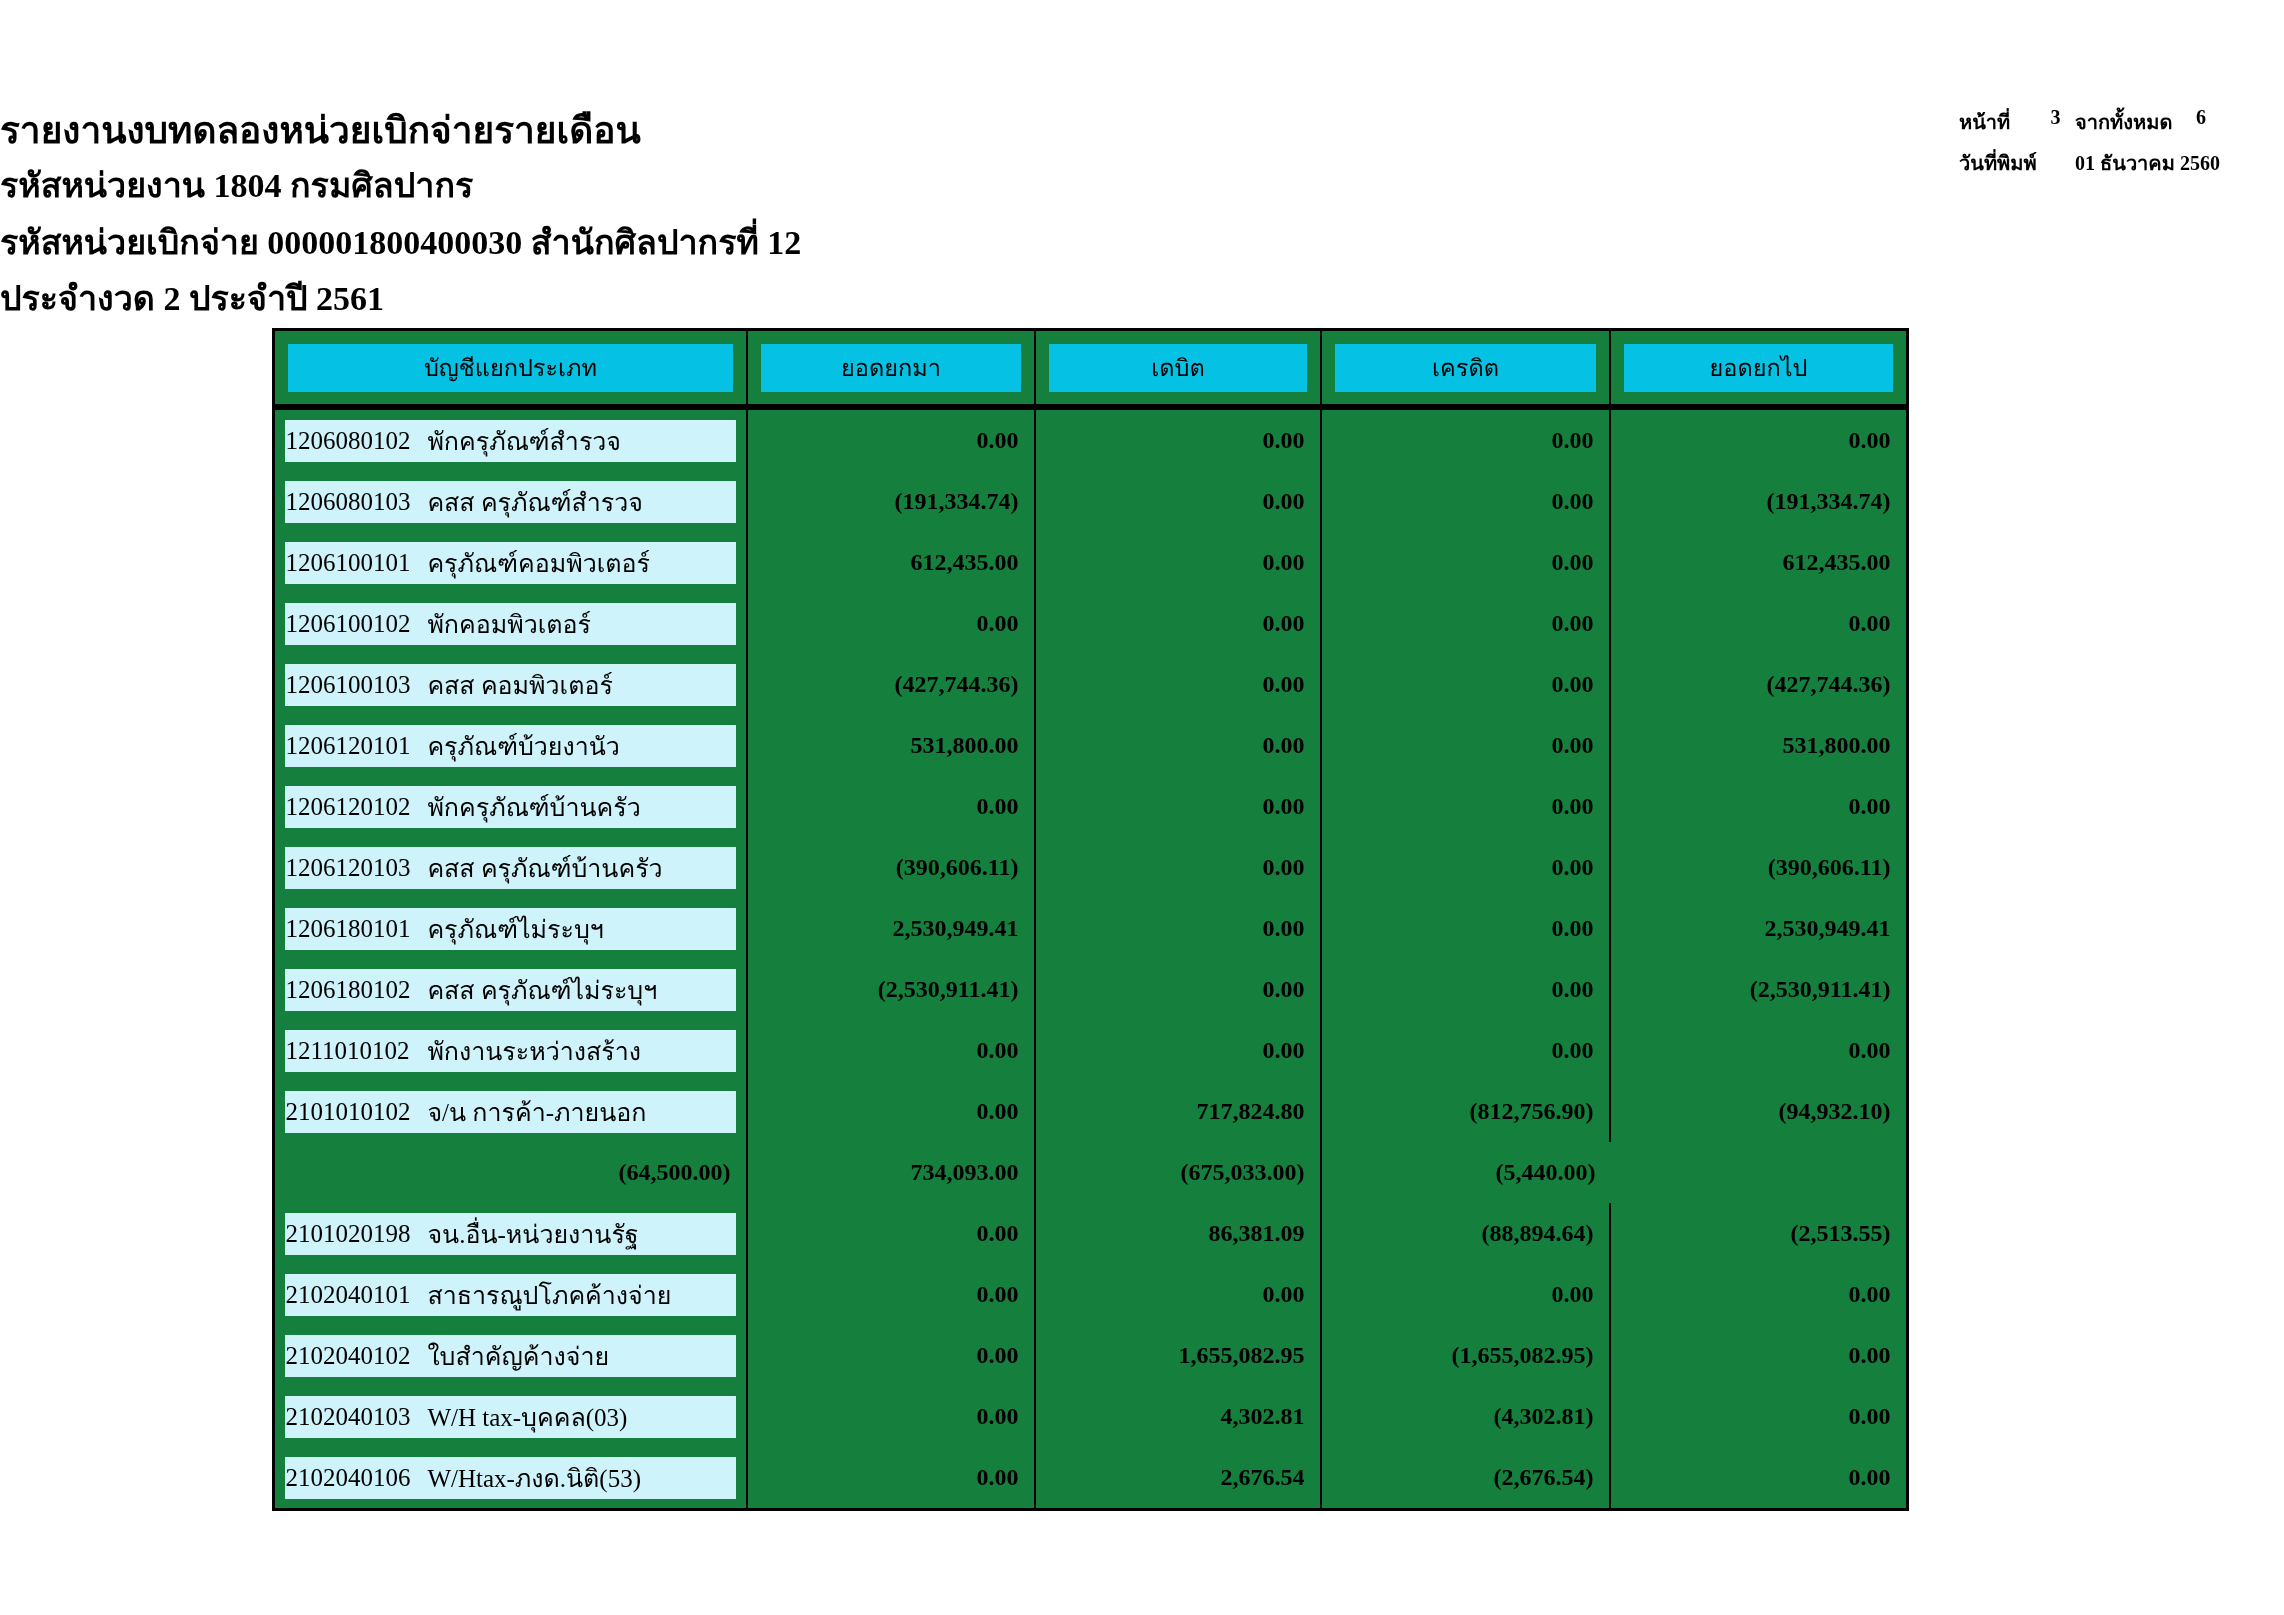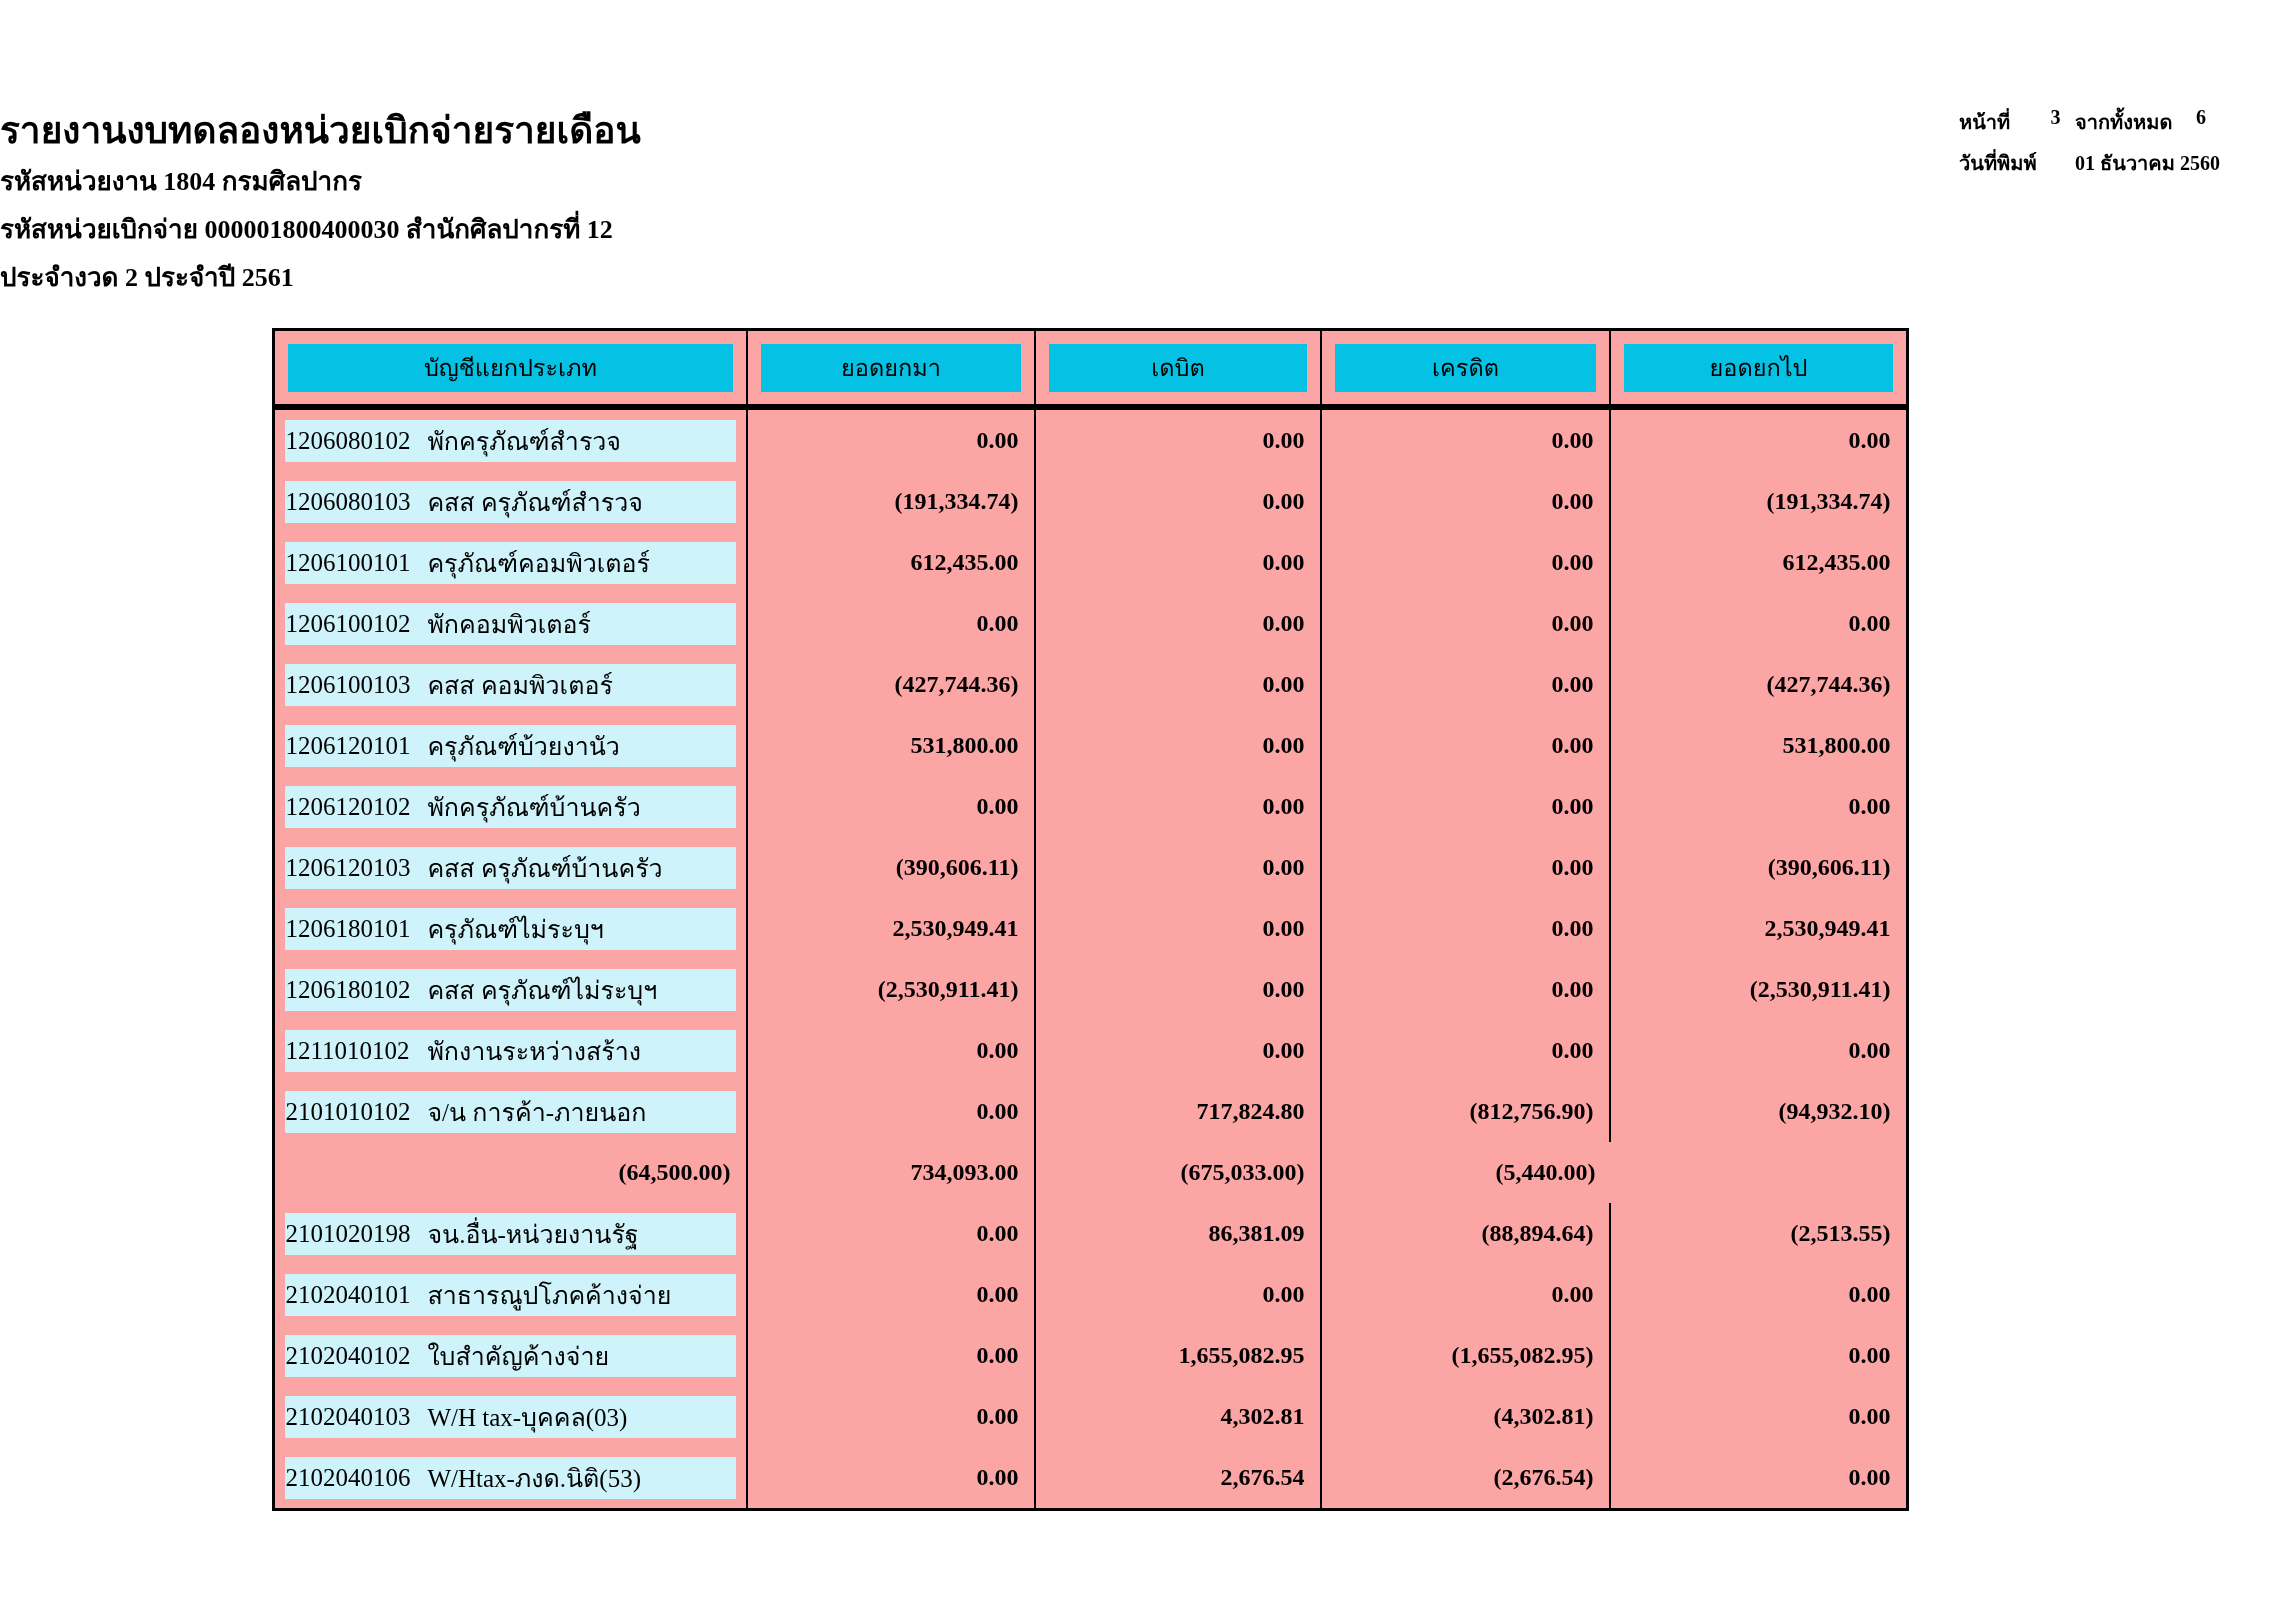--- a/index.html
+++ b/index.html
@@ -14,42 +14,42 @@
     font-family:"Liberation Serif","DejaVu Serif",serif;
     overflow:hidden;
   }
 
   
   .title-block{
     position:absolute;top:112px;left:0;width:100%;
     text-align:left;
   }
   .report-title{font-size:37px;font-weight:bold;line-height:1.05;margin-bottom:17px;}
-  .report-sub{font-size:26px;font-weight:bold;line-height:1.05;margin-bottom:21px;}
+  .report-sub{font-size:34px;font-weight:bold;line-height:1.05;margin-bottom:21px;}
 
   .page-info{
     position:absolute;top:106px;left:1959px;
     font-size:20px;font-weight:bold;
   }
   .pi-line{
     display:grid;
     grid-template-columns:77px 39px 103px 46px;
     margin-bottom:9px;
     white-space:nowrap;
   }
   .pi-num{text-align:center;}
   .pi-label2{grid-column:1/3;font-family:Liberation Mono, monospace;}
   .pi-value2{grid-column:3/5;}
 
   
   .gl-table{
     position:absolute;left:272px;top:328px;
     width:1631px;
     border:3.9px solid #000;
-    background:#fca5a5;
+    background:#15803d;
   }
   .cols{
     display:grid;
     grid-template-columns:473px 288px 286px 289px 295px;
   }
   .cell{
     box-sizing:border-box;
     border-right:2px solid #000;
     min-width:0;
   }

